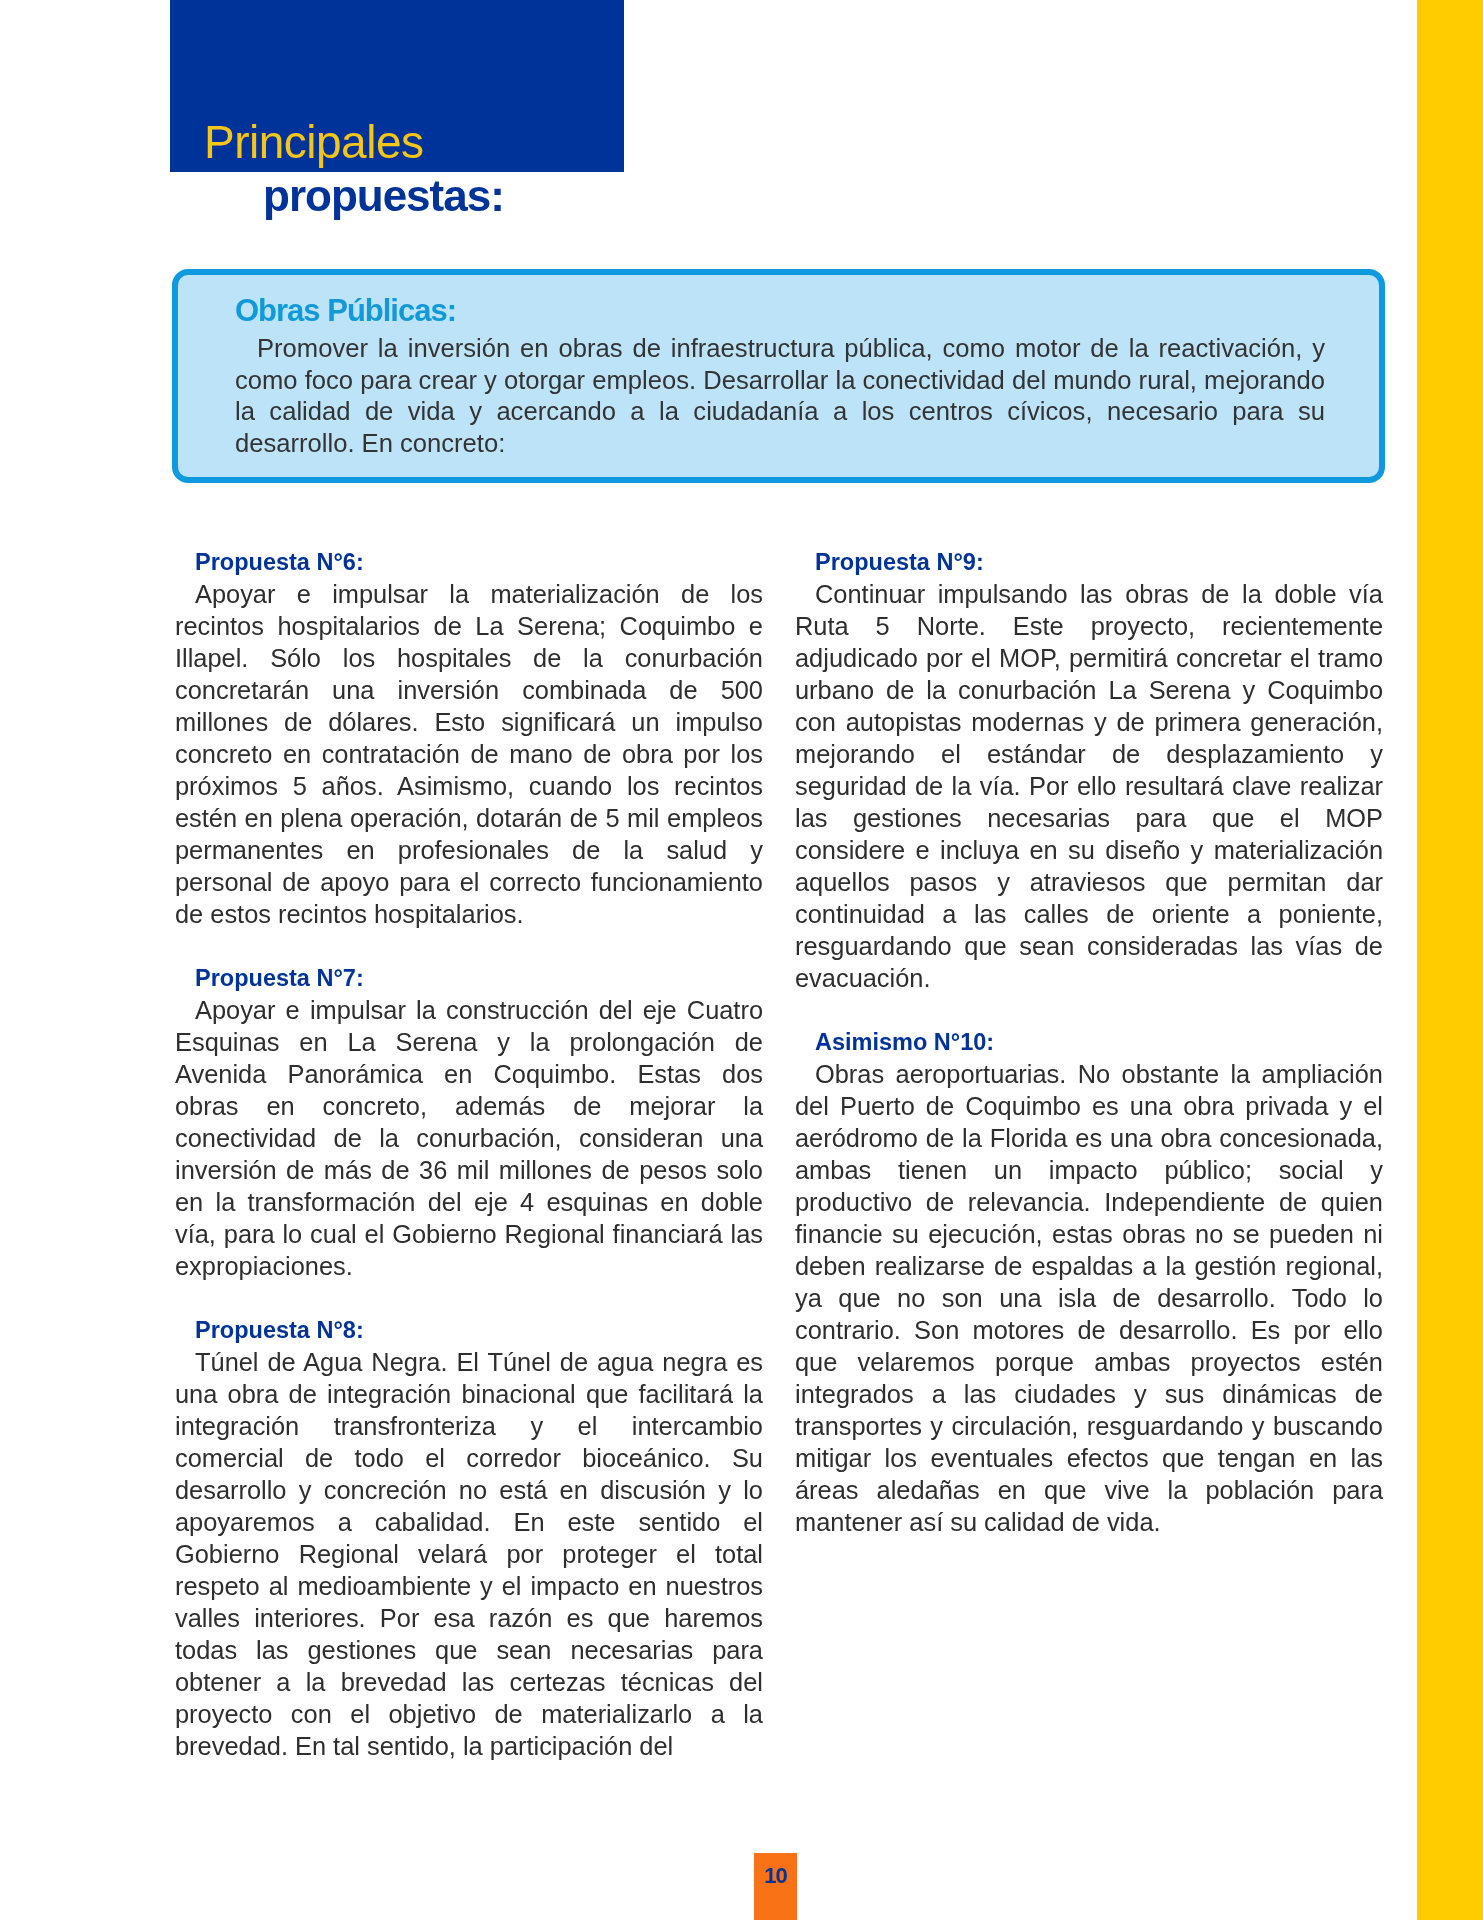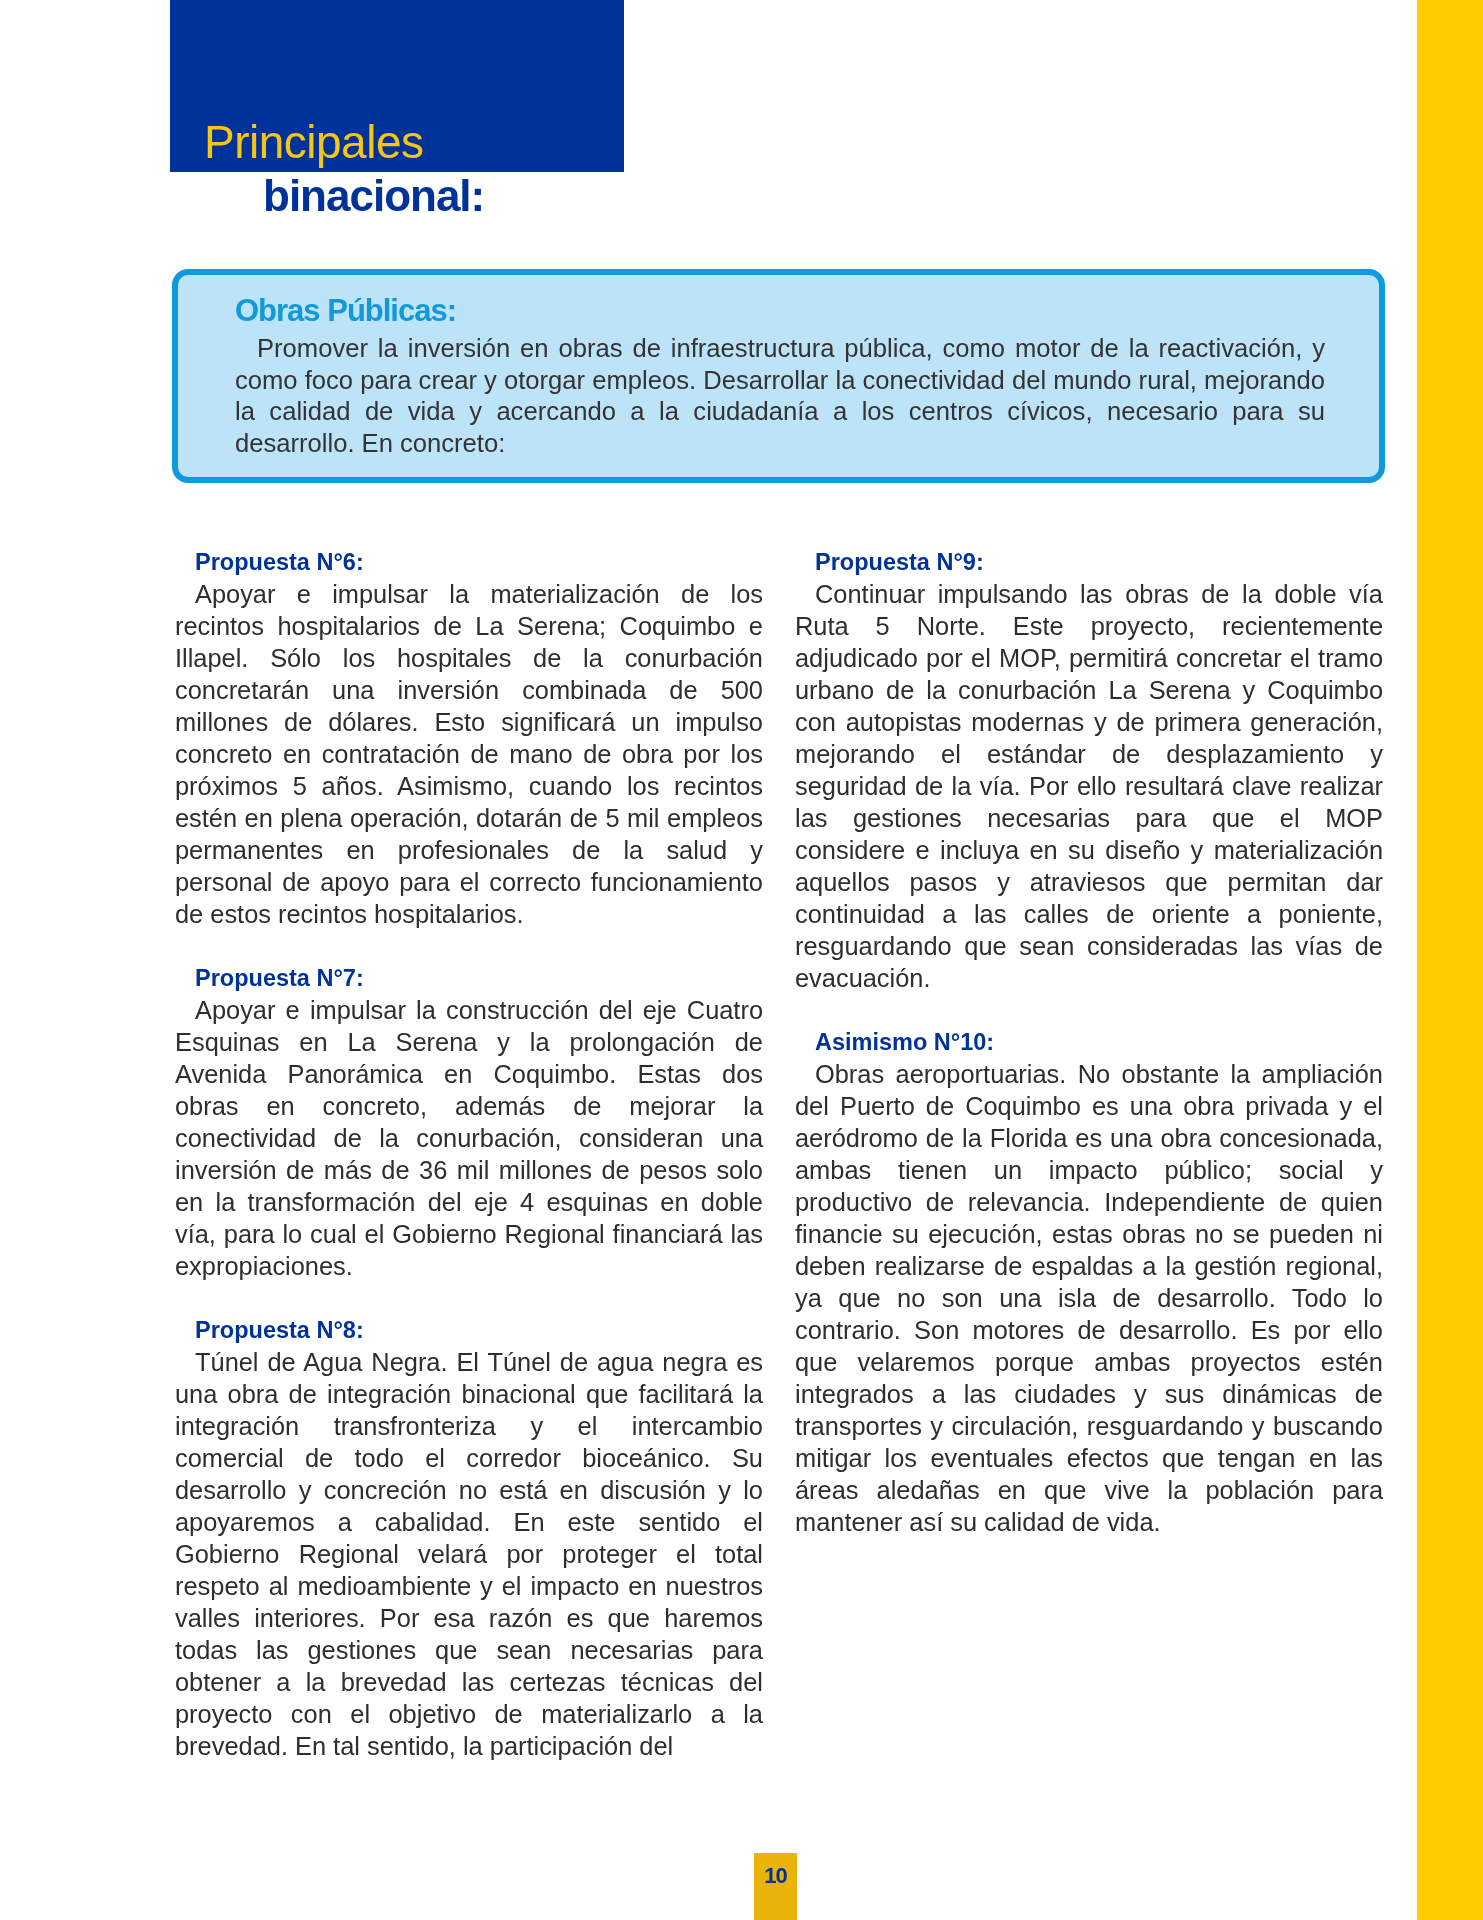--- a/index.html
+++ b/index.html
@@ -53,35 +53,35 @@
     padding-left: 20px;
   }
   .prop-text {
     font-size: 25.4px; line-height: 32px; color: #2e2e2e;
     text-align: justify; text-indent: 20px;
     hyphens: manual;
   }
   .prop-text.cont { text-indent: 0; }
   .page-badge {
     position: absolute; left: 754px; top: 1853px; width: 43px; height: 67px;
-    background: #eab308;
+    background: #f97316;
   }
   .page-num {
     position: absolute; left: 0; top: 10px; width: 43px; text-align: center;
     font-size: 22px; font-weight: bold; color: #003399; letter-spacing: -1px;
   }
 </style>
 </head>
 <body>
 
 <div class="side-bar"></div>
 
 <div class="header-block"></div>
 <div class="title-line1">Principales</div>
-<div class="title-line2">binacional:</div>
+<div class="title-line2">propuestas:</div>
 
 <div class="intro-box">
   <div class="intro-title">Obras Públicas:</div>
   <div class="intro-text">Promover la inversión en obras de infraestructura pública, como motor de la reactivación, y como foco para crear y otorgar empleos. Desarrollar la conectividad del mundo rural, mejorando la calidad de vida y acercando a la ciudadanía a los centros cívicos, necesario para su desarrollo. En concreto:</div>
 </div>
 
 <div class="col col-left">
   <div class="prop-block">
     <div class="prop-title">Propuesta N°6:</div>
     <div class="prop-text">Apoyar e impulsar la materialización de los recintos hospitalarios de La Serena; Coquimbo e Illapel. Sólo los hospitales de la conurbación concretarán una inversión combinada de 500 millones de dólares. Esto significará un impulso concreto en contratación de mano de obra por los próximos 5 años. Asimismo, cuando los recintos estén en plena operación, dotarán de 5 mil empleos permanentes en profesionales de la salud y personal de apoyo para el correcto funcionamiento de estos recintos hospitalarios.</div>

